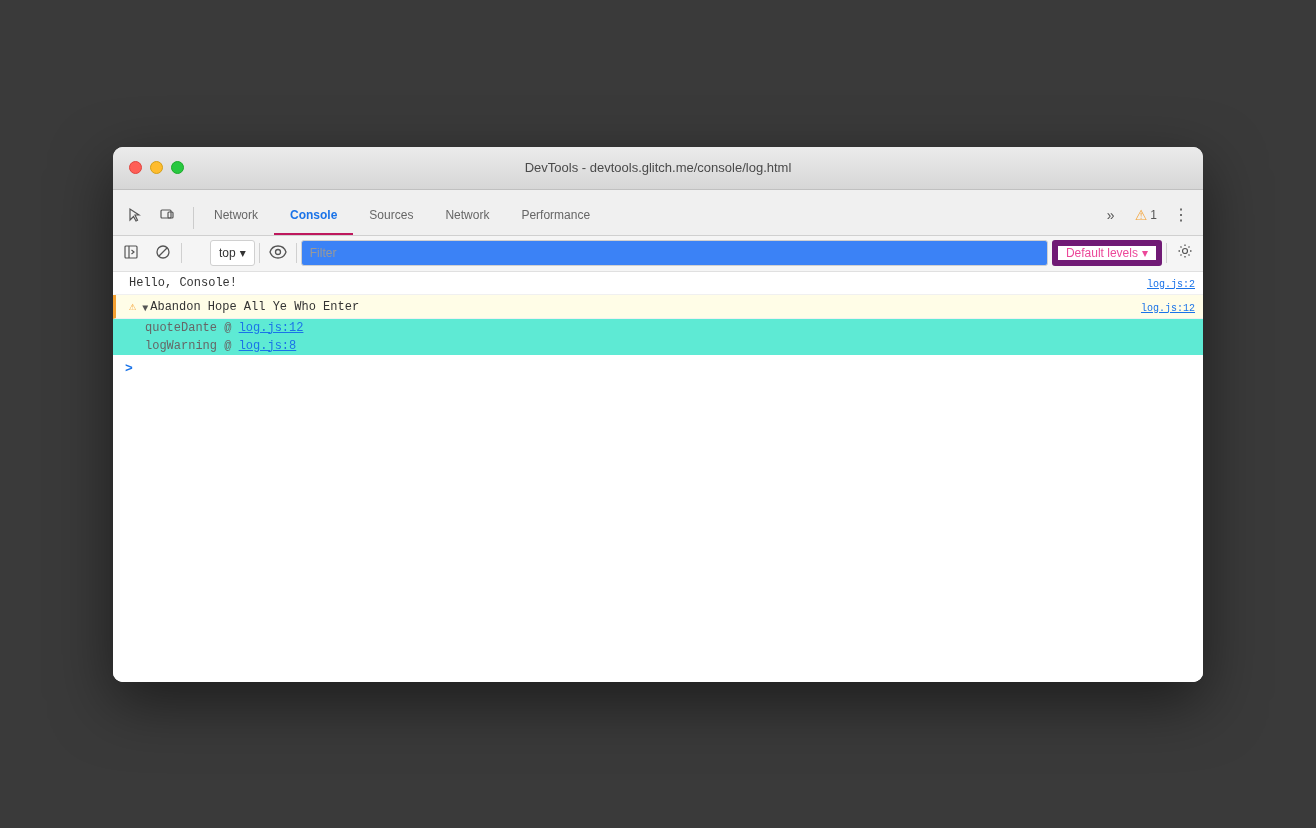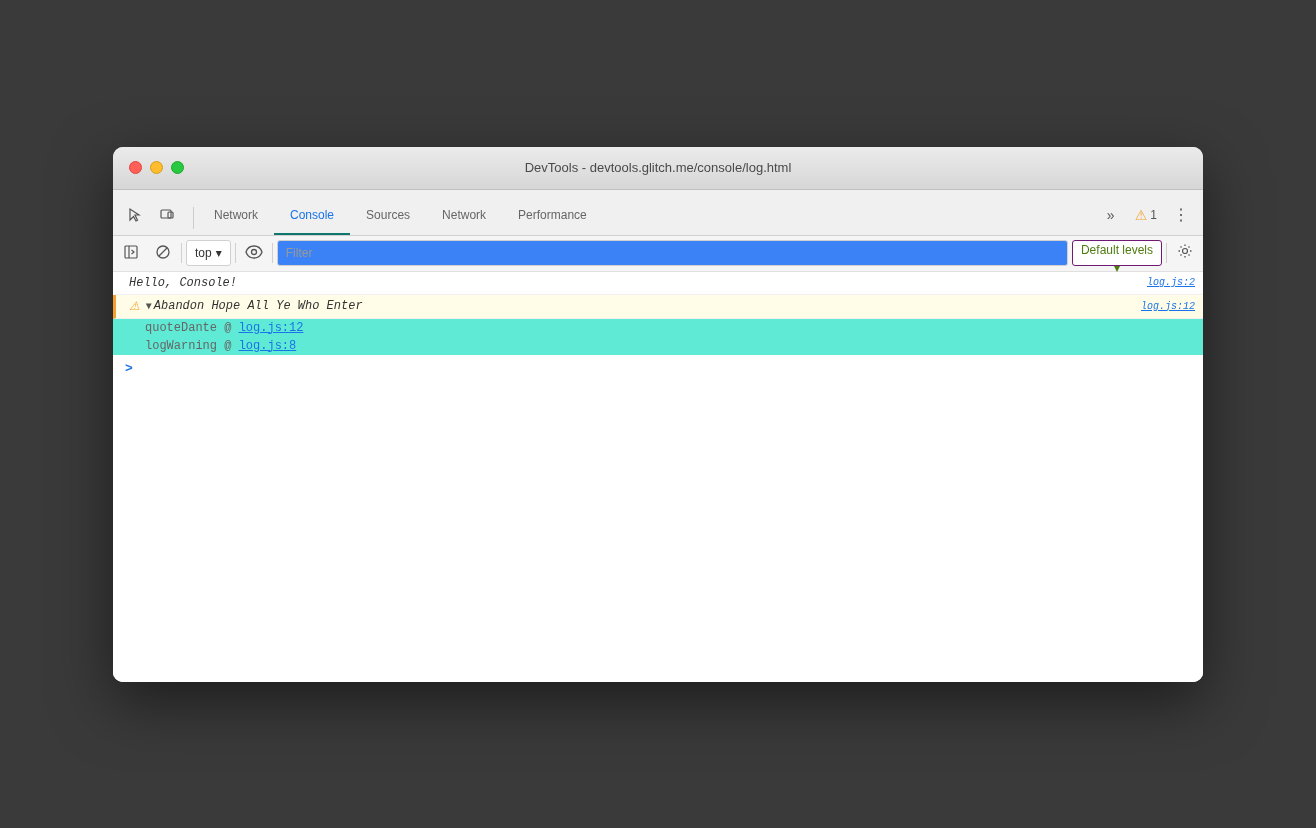--- a/index.html
+++ b/index.html
@@ -88,22 +88,22 @@
       display: flex;
       align-items: center;
       font-size: 12px;
       color: #666;
       cursor: pointer;
       border-bottom: 2px solid transparent;
       white-space: nowrap;
     }
     .tab.active {
       color: #1a73e8;
-      border-bottom: 2px solid #0f766e;
-      font-weight: 400;
+      border-bottom: 2px solid #be185d;
+      font-weight: 700;
     }
     .tabs-right {
       display: flex;
       align-items: center;
       gap: 4px;
       padding-bottom: 6px;
       margin-left: auto;
     }
     .more-btn {
       width: 28px;
@@ -167,70 +167,69 @@
       align-items: center;
       gap: 4px;
       padding: 2px 8px;
       background: white;
       border: 1px solid #d0d0d0;
       border-radius: 3px;
       cursor: pointer;
       font-size: 12px;
       color: #333;
       height: 26px;
+      margin-left: 24px;
     }
     .filter-input {
       flex: 1;
       height: 26px;
       border: 1px solid #d0d0d0;
       border-radius: 3px;
       padding: 0 8px;
       font-size: 12px;
       outline: none;
       background: #3b82f6;
       color: #333;
     }
     .filter-input::placeholder { color: #999; }
     .levels-select {
       display: flex;
       align-items: center;
       gap: 4px;
       padding: 2px 8px;
       background: white;
-      border: 1px solid #701a75;
-      border-radius: 3px;
-      cursor: pointer;
-      font-size: 12px;
-      color: #4d7c0f;
+      border: 6px solid #701a75;
+      border-radius: 3px;
+      cursor: pointer;
+      font-size: 12px;
+      color: #ec4899;
       height: 26px;
-      flex-direction: column;
     }
     .settings-btn {
       width: 28px;
       height: 28px;
       display: flex;
       align-items: center;
       justify-content: center;
       cursor: pointer;
       color: #555;
     }
     
     .console-output {
       background: white;
       font-family: 'Menlo', 'Monaco', 'Courier New', monospace;
       font-size: 12px;
     }
     .log-row {
       display: flex;
-      align-items: center;
+      align-items: flex-end;
       padding: 4px 8px 4px 16px;
       border-bottom: 1px solid #f0f0f0;
       min-height: 22px;
       position: relative;
-      font-style: italic;
     }
     .log-row.info { border-left: 3px solid transparent; padding-left: 13px; }
     .log-row.warning {
       background: #fffde7;
       border-left: 3px solid #f4a030;
       padding-left: 13px;
     }
     .log-message { flex: 1; color: #333; }
     .log-source {
       color: #1a73e8;

